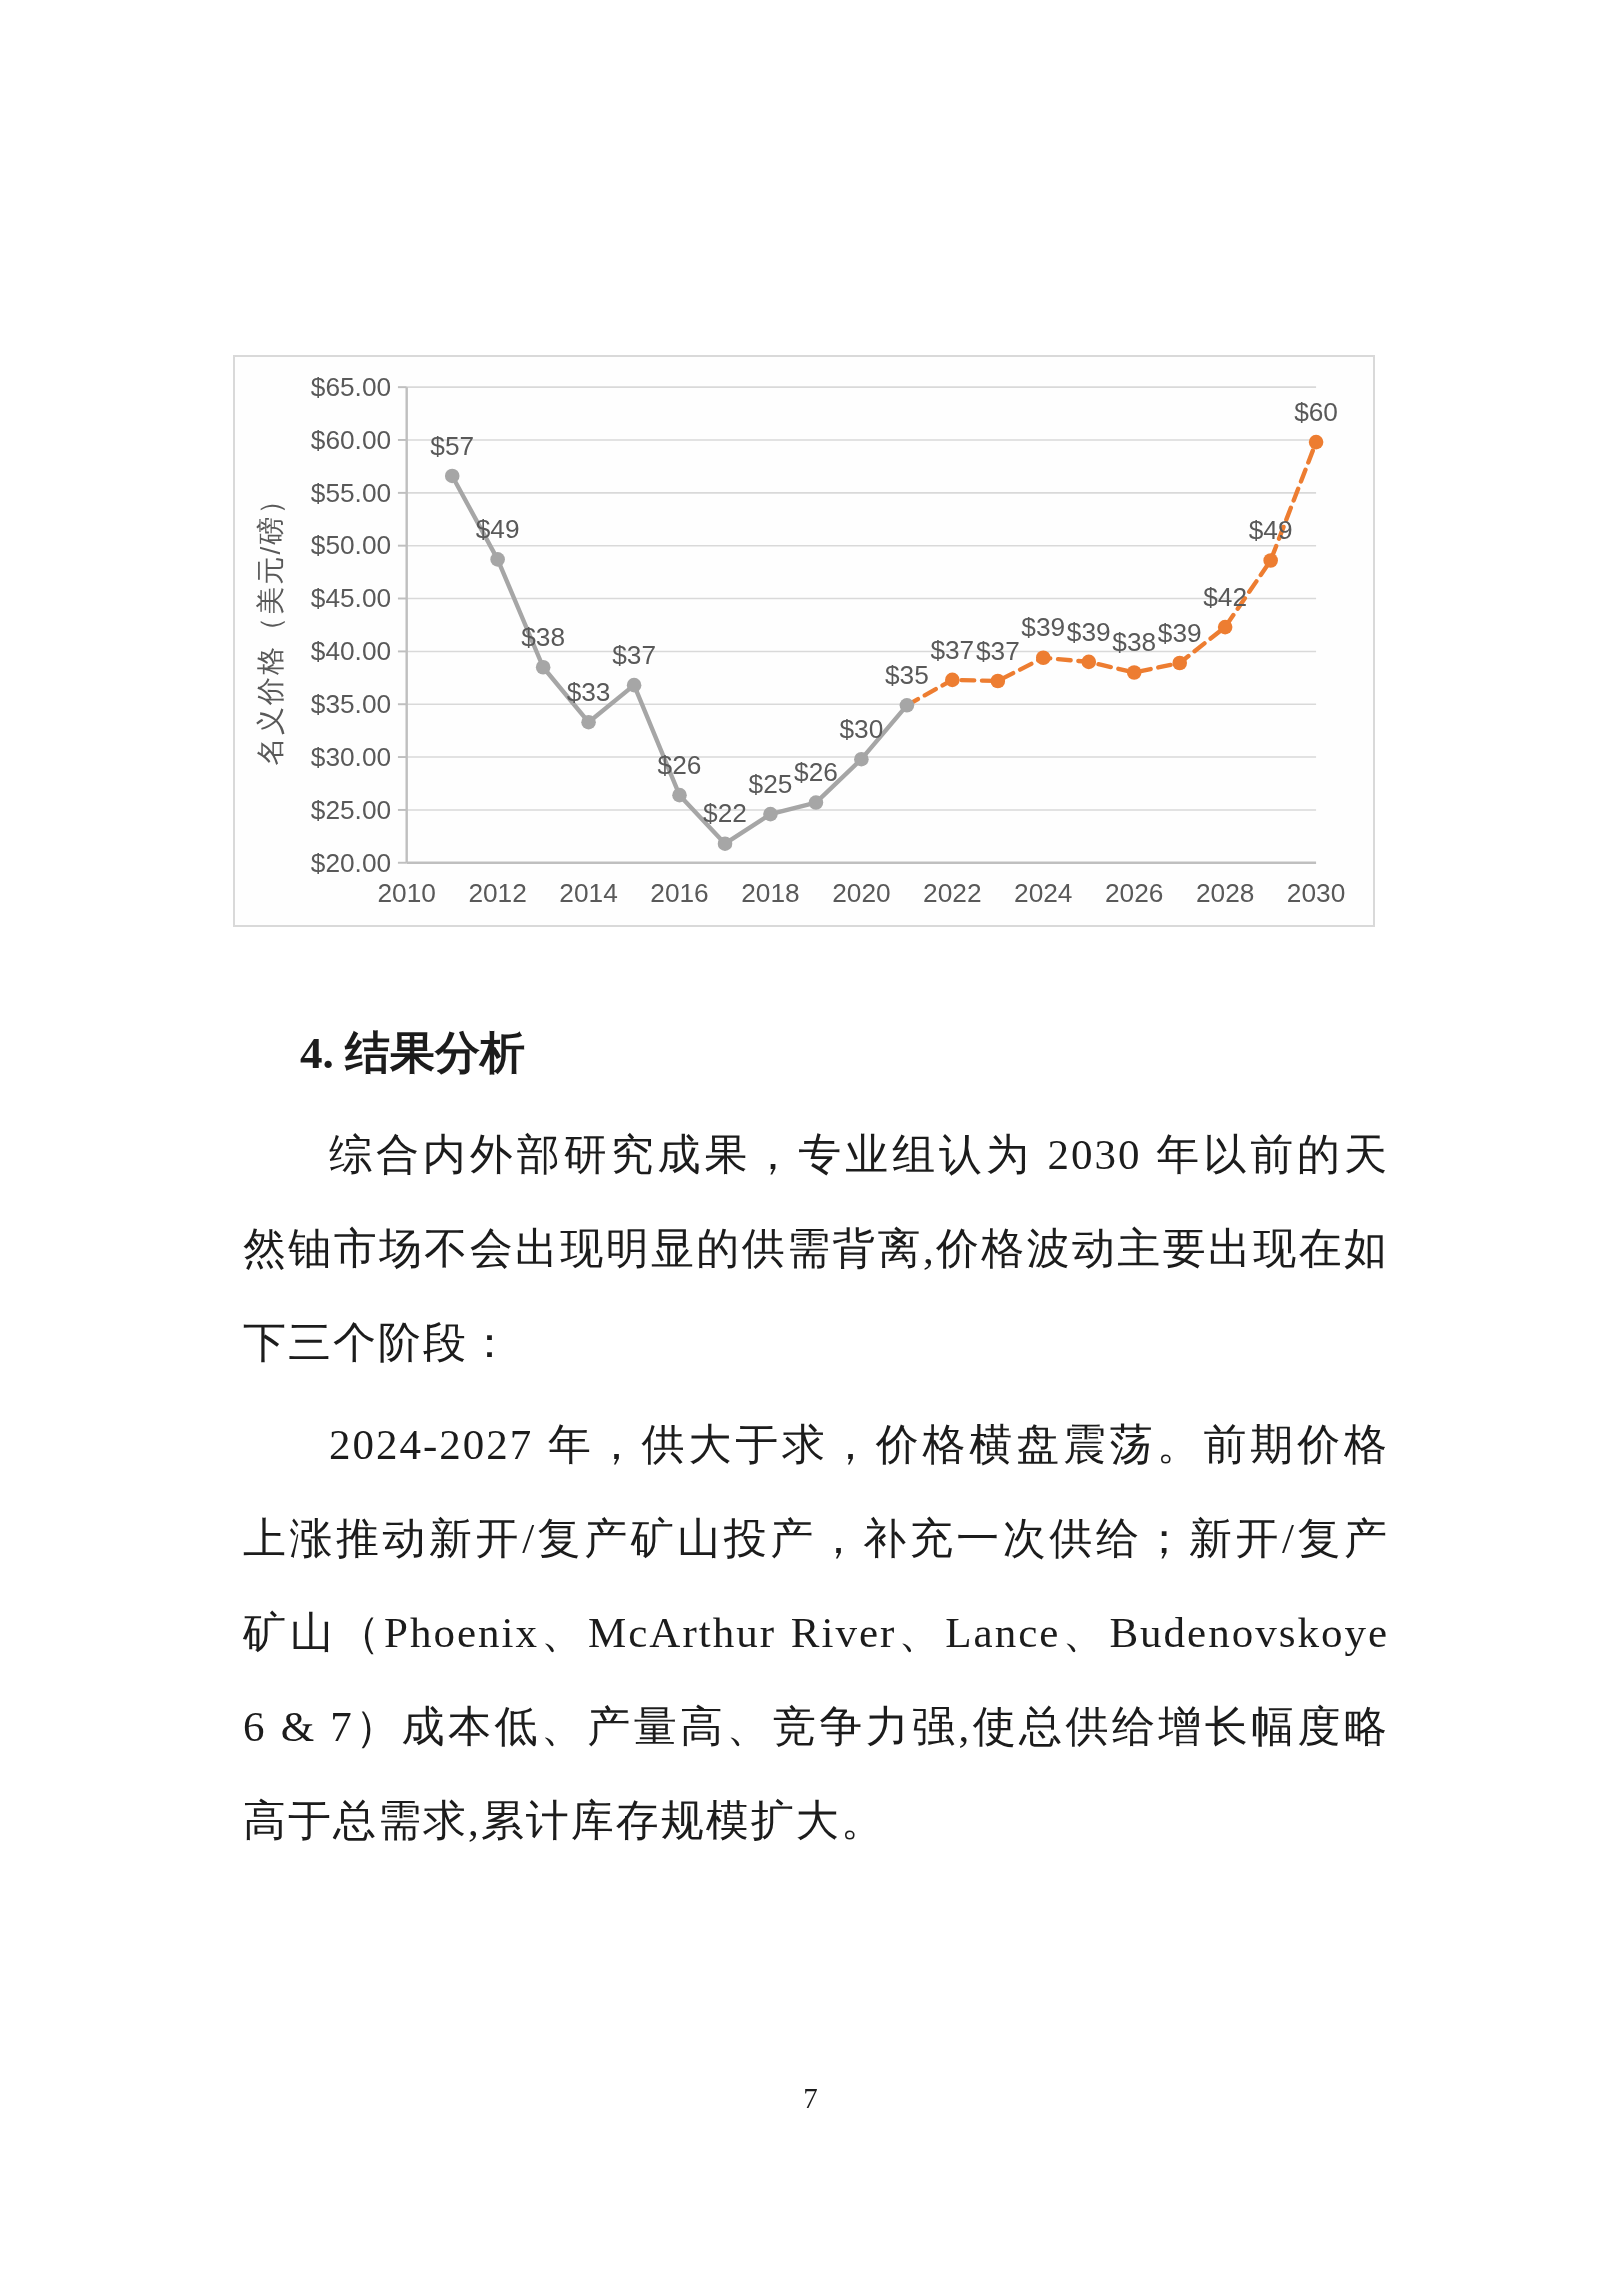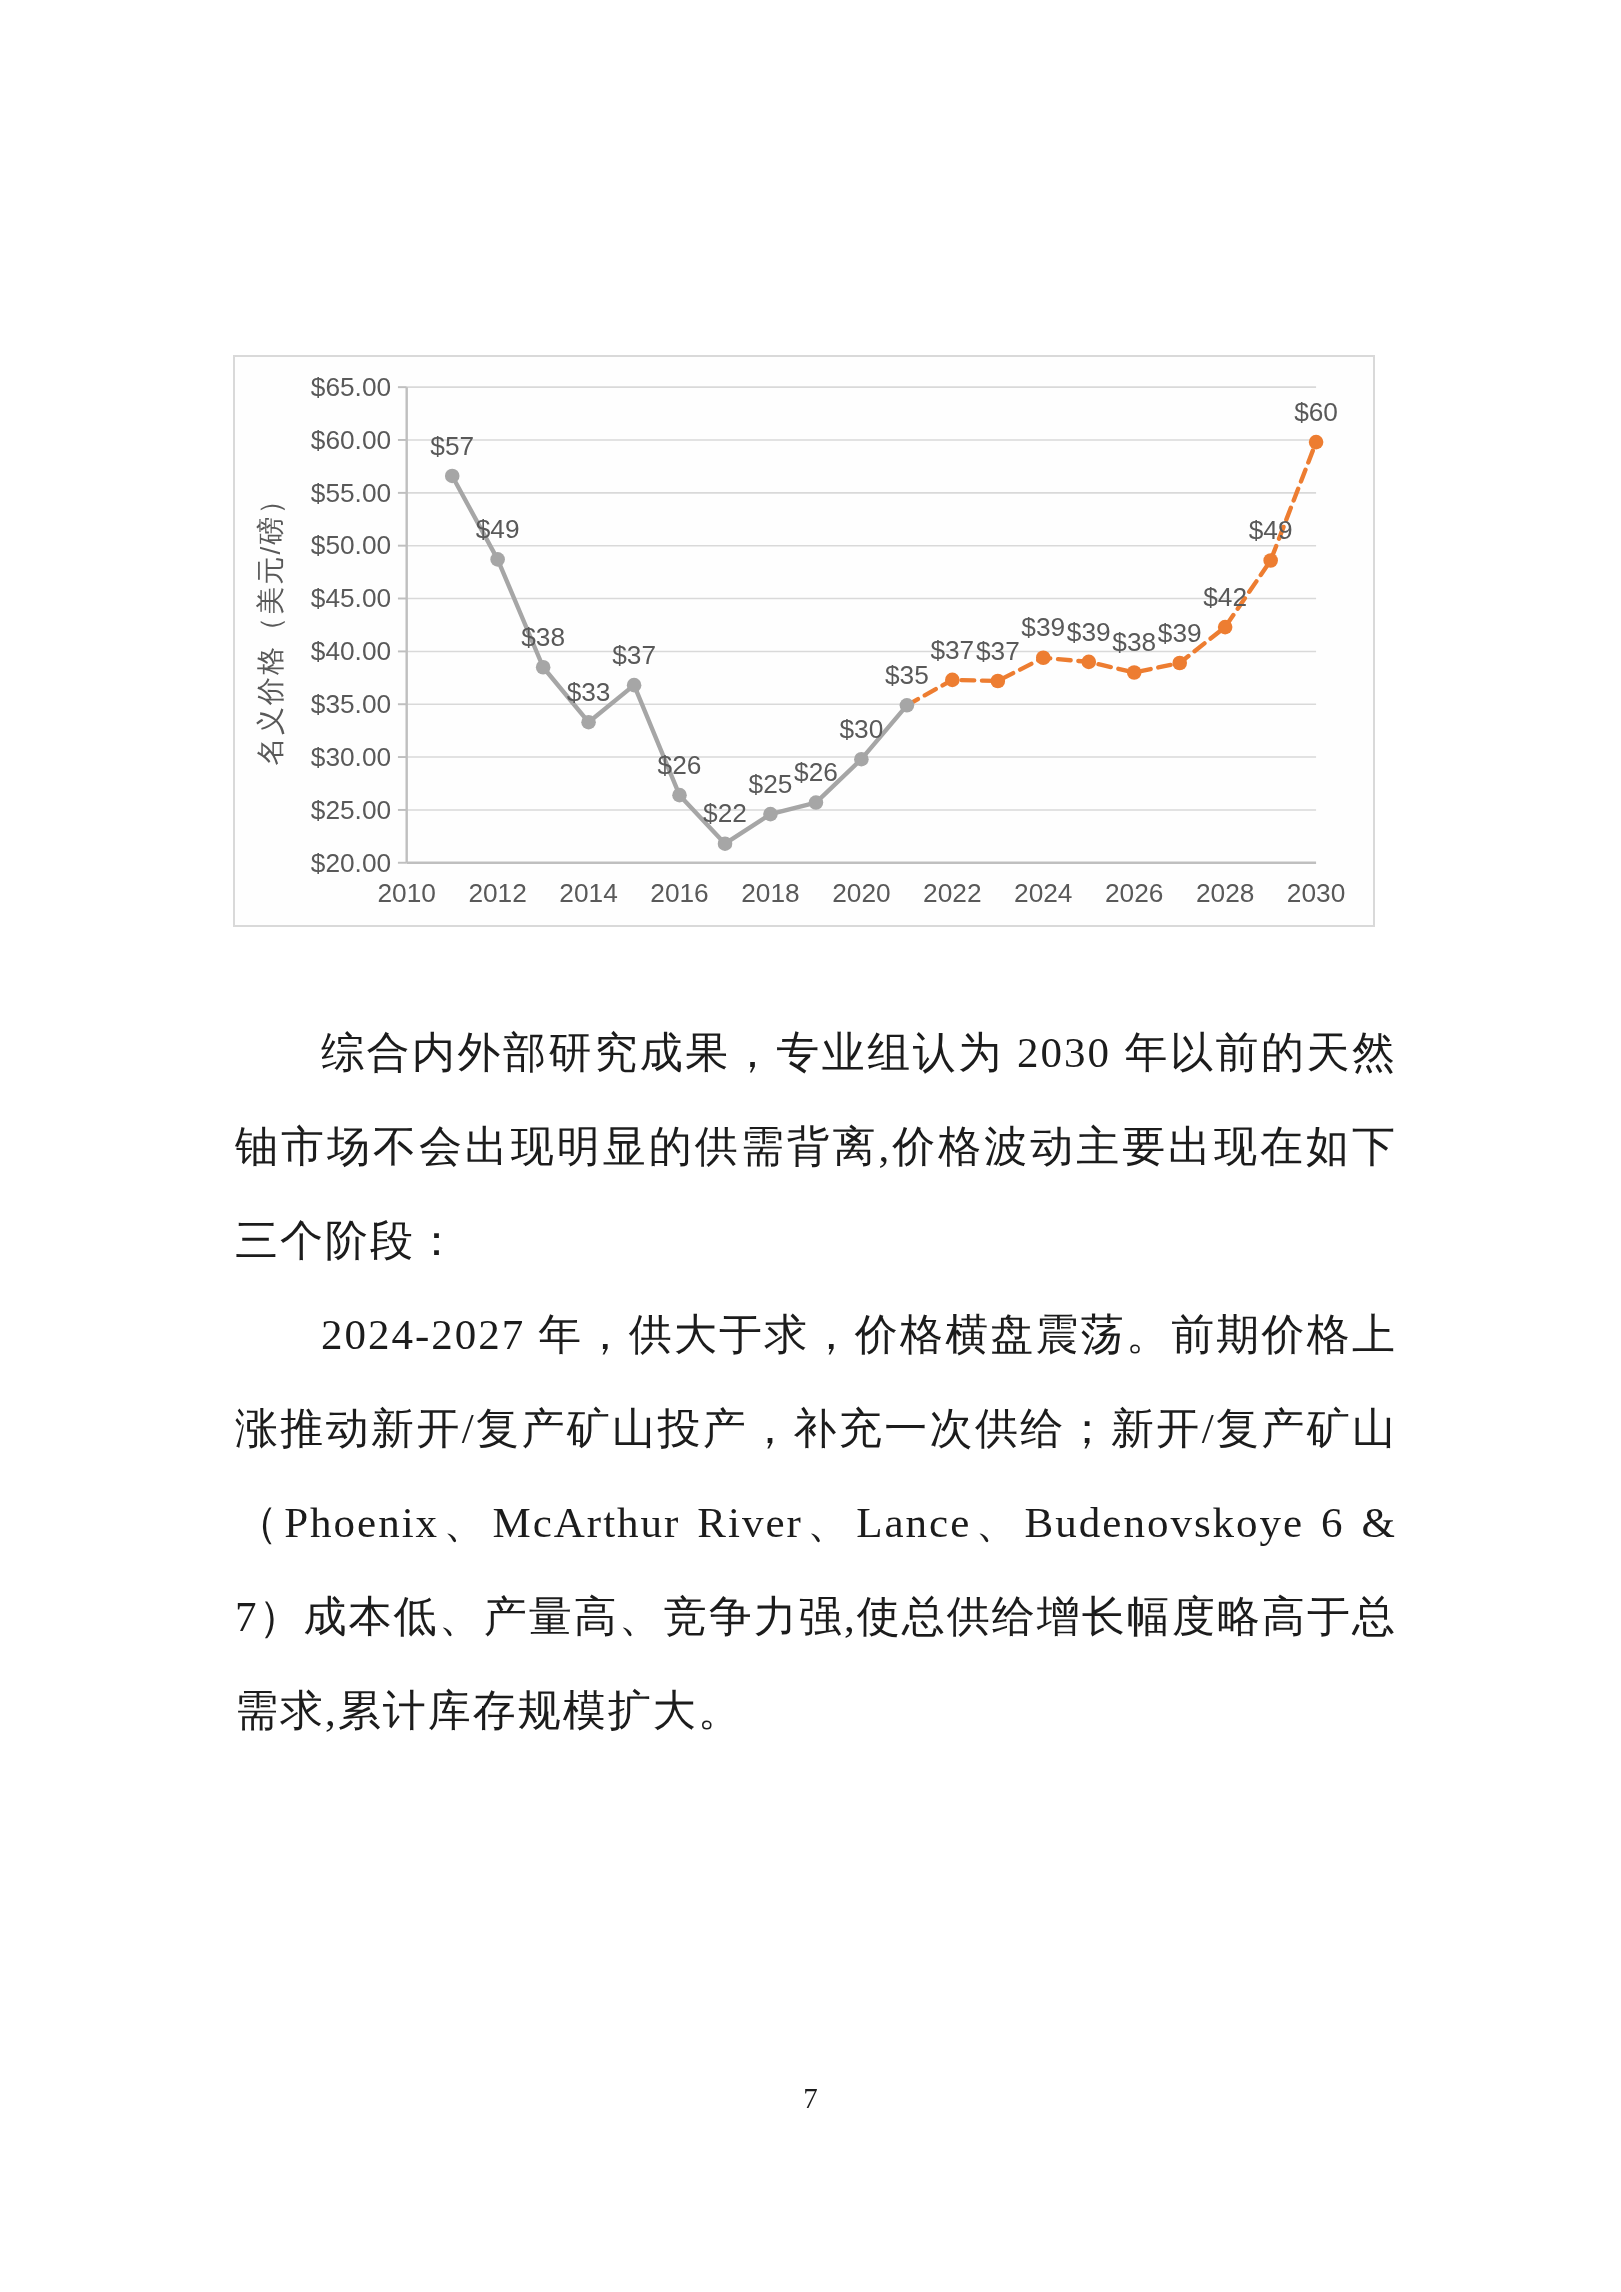--- a/index.html
+++ b/index.html
@@ -33,21 +33,21 @@
   .heading{
     font-size:45px;
     font-weight:700;
     line-height:94px;
     margin:0;
     text-indent:65px;
   }
   .para{
     font-size:43px;
     line-height:94px;
-    margin:0;
+    margin:8px;
     text-indent:86px;
     text-align:justify;
     letter-spacing:2px;
   }
   .page-footer{
     position:absolute;
     left:0;top:2082px;
     width:100%;
     text-align:center;
   }
@@ -145,20 +145,21 @@
         <circle cx="1015.5" cy="277.7" r="7.5" fill="#ed7d31"></circle>
         <text x="1015.5" y="255.7" text-anchor="middle" font-size="27" fill="#595959">$42</text>
         <circle cx="1062.3" cy="209.2" r="7.5" fill="#ed7d31"></circle>
         <text x="1062.3" y="187.2" text-anchor="middle" font-size="27" fill="#595959">$49</text>
         <circle cx="1109.0" cy="87.5" r="7.5" fill="#ed7d31"></circle>
         <text x="1109.0" y="65.5" text-anchor="middle" font-size="27" fill="#595959">$60</text>
       </svg>
   </figure>
 
   <section class="text-block">
+    <h2 class="heading">4. 结果分析</h2>
     <p class="para">综合内外部研究成果，专业组认为 2030 年以前的天然铀市场不会出现明显的供需背离,价格波动主要出现在如下三个阶段：</p>
     <p class="para">2024-2027 年，供大于求，价格横盘震荡。前期价格上涨推动新开/复产矿山投产，补充一次供给；新开/复产矿山（Phoenix、McArthur River、Lance、Budenovskoye 6 &amp; 7）成本低、产量高、竞争力强,使总供给增长幅度略高于总需求,累计库存规模扩大。</p>
   </section>
 
   <footer class="page-footer">
     <span class="page-number">7</span>
   </footer>
 
 </div>
 

